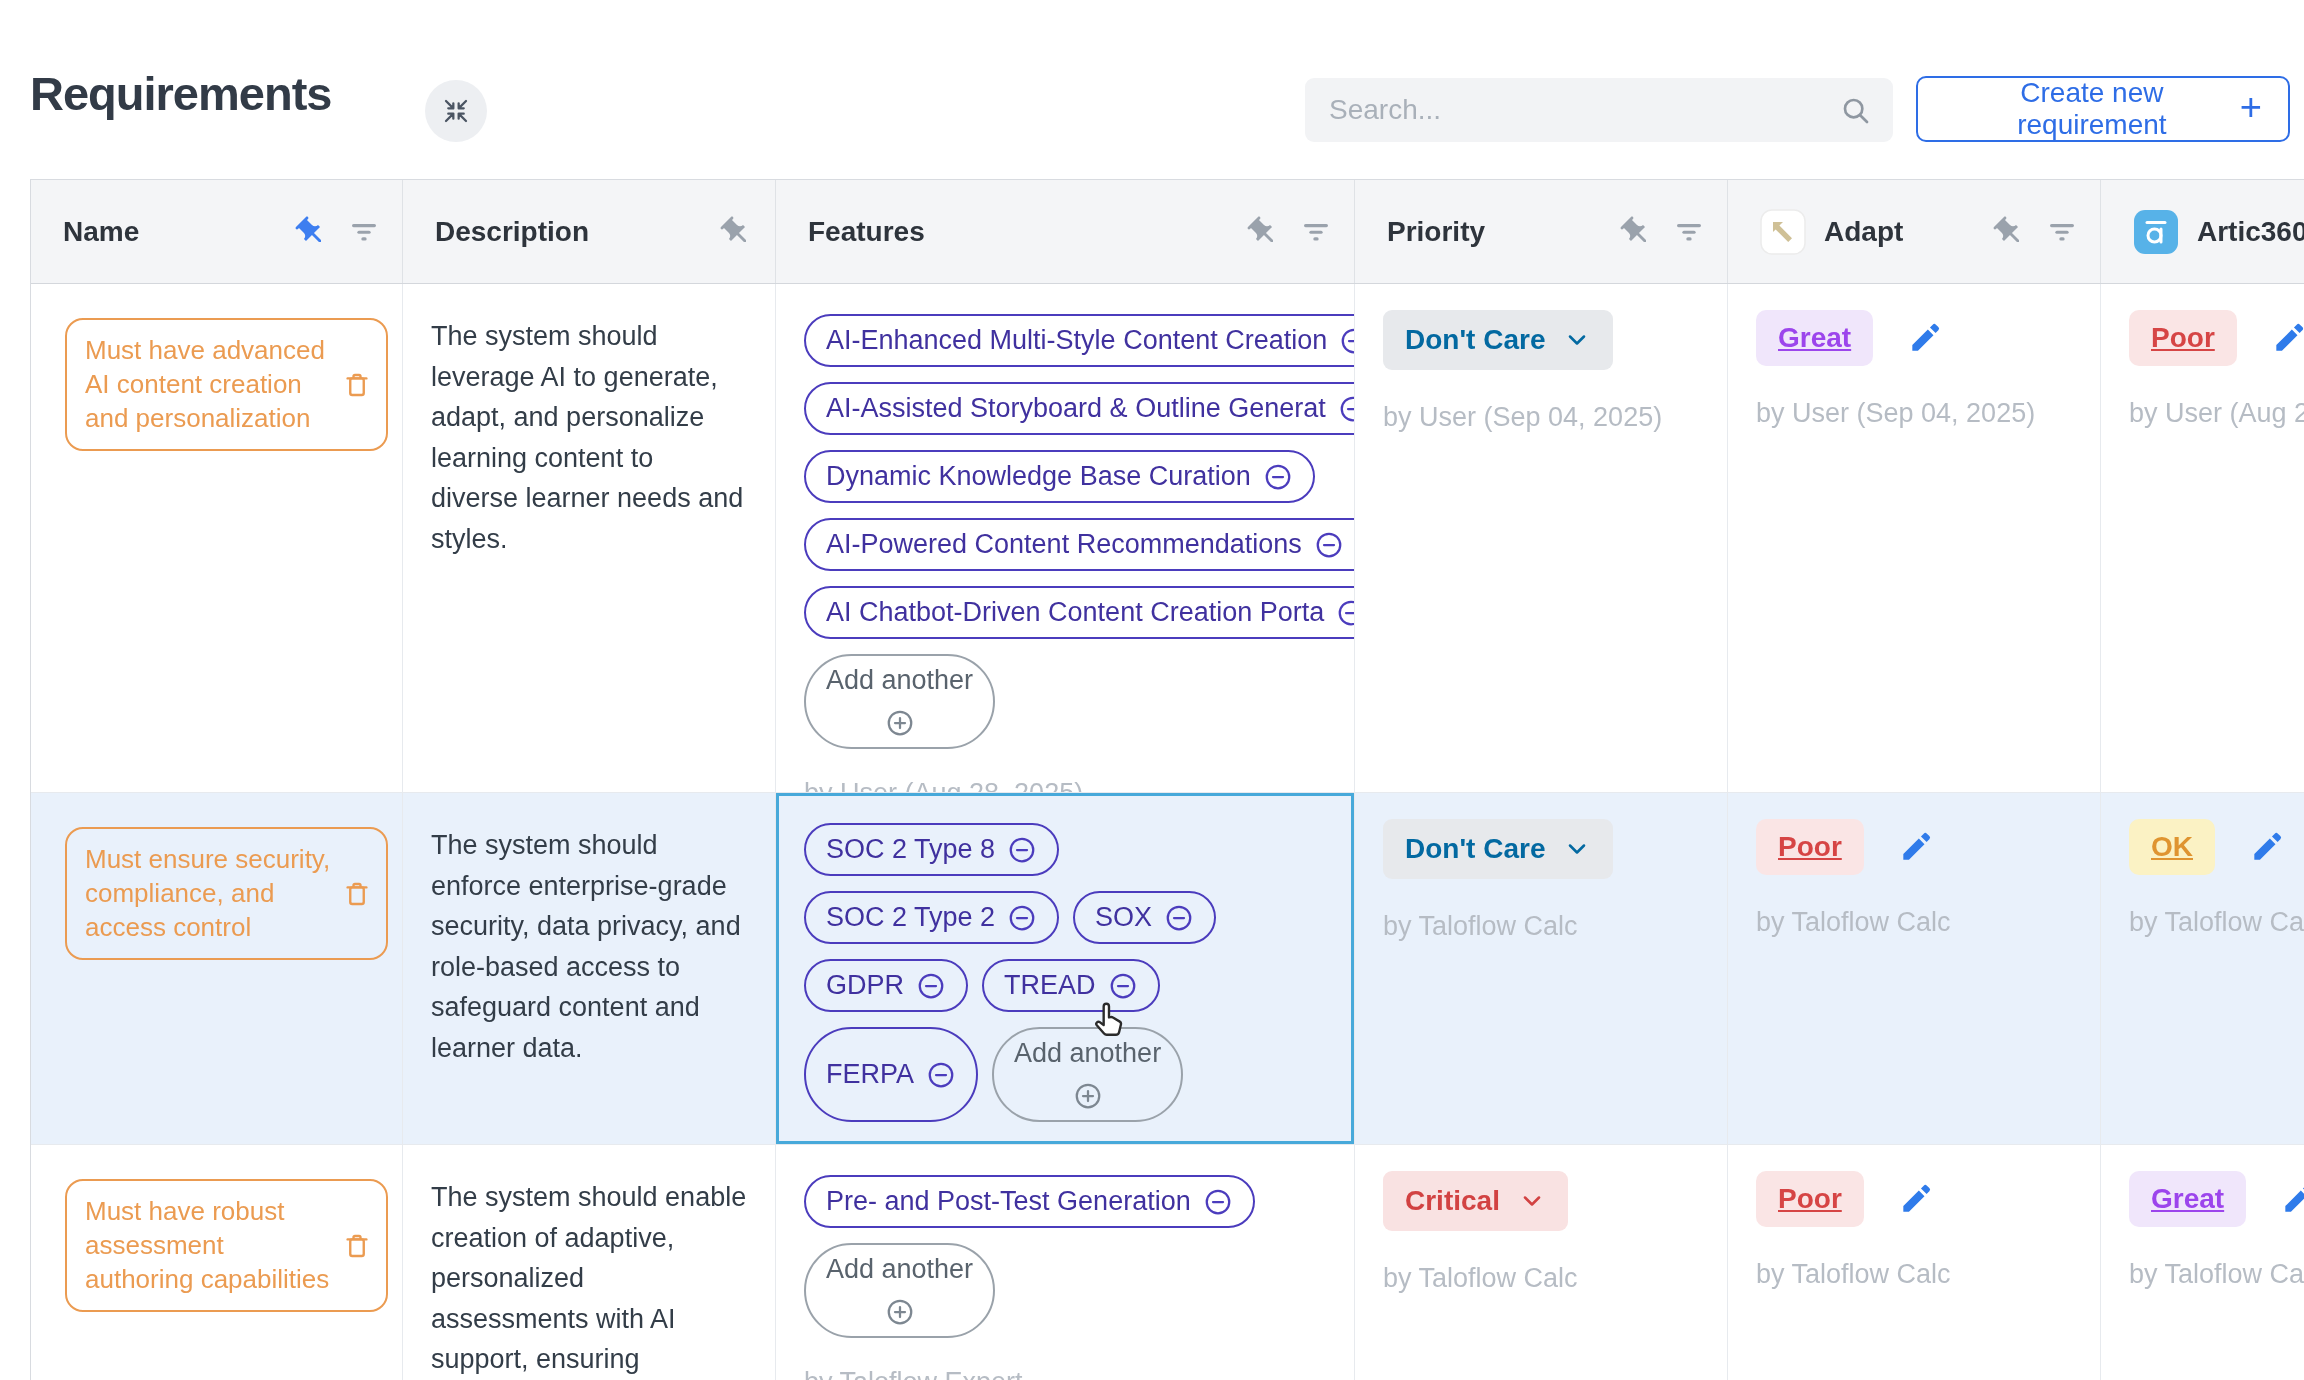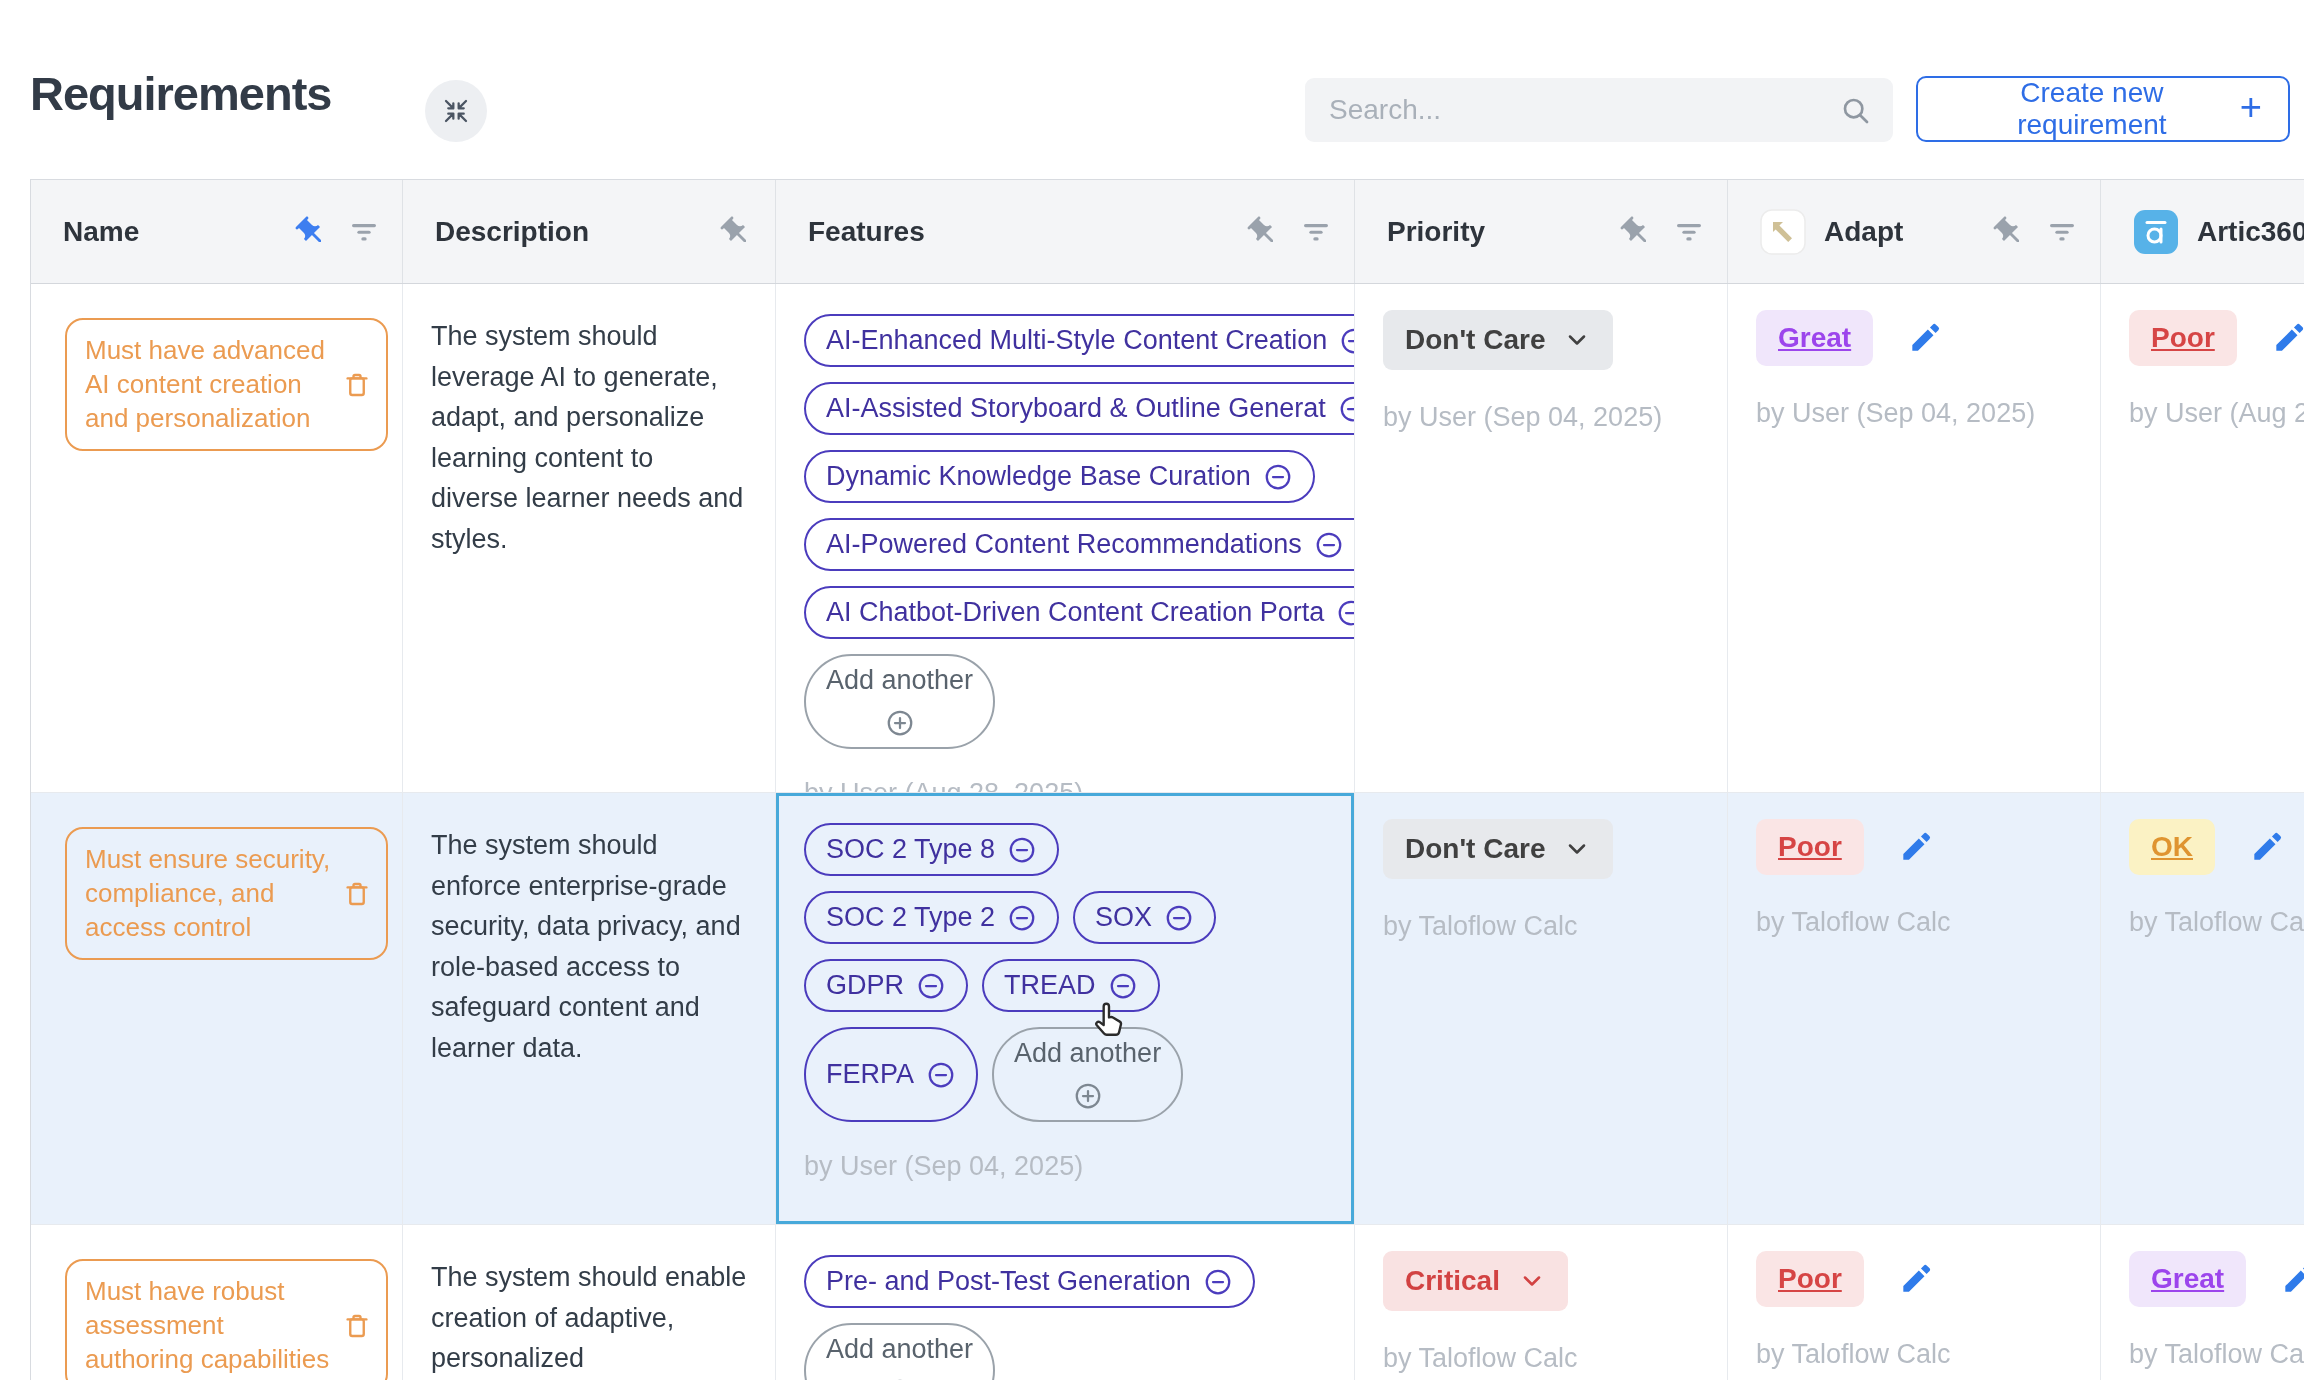--- a/index.html
+++ b/index.html
@@ -32,21 +32,21 @@
   .th:last-child { border-right:none; }
   .hlabel { font-size:28px; font-weight:700; color:#2e343c; white-space:nowrap; }
   .spacer { flex:1; }
   .pin-icon { width:34px; height:34px; color:#9aa2ac; transform:rotate(-45deg); flex:none; cursor:pointer; }
   .pin-icon.pinned { color:#3d7ef0; }
   .filter-icon { width:32px; height:32px; color:#9aa2ac; margin-left:20px; flex:none; cursor:pointer; }
   .col-logo { width:46px; height:46px; margin-right:18px; flex:none; }
 
   .row { border-bottom:1px solid #e7eaee; }
   .row-1 { height:509px; }
-  .row-2 { height:432px; background:#e9f1fb; }
+  .row-2 { height:352px; background:#e9f1fb; }
   .row-3 { height:263px; }
   .td { padding:26px 28px; border-right:1px solid #e7eaee; position:relative; overflow:hidden; min-width:0; }
   .td:last-child { border-right:none; }
 
   
   .td.name-cell { padding:26px 14px 26px 34px; }
   .name-pill { margin-top:8px; border:2px solid #eb9b51; border-radius:18px; color:#eb9b51; padding:14px 14px 14px 18px; font-size:26px; line-height:1.3; display:flex; align-items:center; gap:10px; cursor:pointer; background:transparent; }
   .name-pill .txt { flex:1; }
   .trash-icon { width:30px; height:30px; flex:none; color:#eb9b51; cursor:pointer; }
 
@@ -58,21 +58,21 @@
   .pill { display:inline-flex; align-items:center; gap:12px; border:2px solid #4b3cbd; color:#40319f; border-radius:999px; padding:9px 20px; font-size:27px; white-space:nowrap; background:transparent; cursor:pointer; }
   .pill .mico { width:30px; height:30px; flex:none; color:#4b3cbd; }
   .pill.clipped { min-width:660px; }
   .pill.add { border-color:#9aa2aa; color:#59636d;flex-direction:column; }
   .pill.add .mico { color:#7d8791; }
   .features-meta { width:100%; font-size:27px; color:#b6bcc4; margin-top:14px; }
 
   
   .drop-btn { display:inline-flex; align-items:center; gap:18px; padding:14px 22px; border-radius:9px; font-size:28px; font-weight:600; border:none; font-family:inherit; cursor:pointer; }
   .drop-btn svg { width:28px; height:28px; }
-  .drop-btn.neutral { background:#e7e9ec; color:#404040; }
+  .drop-btn.neutral { background:#e7e9ec; color:#0369a1; }
   .drop-btn.critical { background:#f9e2e2; color:#d24242; }
   .meta { font-size:27px; color:#b6bcc4; margin-top:32px; white-space:nowrap; }
 
   
   .rating-row { display:flex; align-items:center; gap:34px; }
   .badge { padding:12px 22px; border-radius:10px; font-size:28px; font-weight:600; white-space:nowrap;text-decoration:underline; }
   .badge.great { background:#f0e6fb; color:#9c45ec; }
   .badge.poor  { background:#fae5e5; color:#d64545; }
   .badge.ok    { background:#fbf2c4; color:#df9430; }
   .pencil-btn { background:none; border:none; color:#2f7bea; width:36px; height:36px; padding:0; cursor:pointer; }

